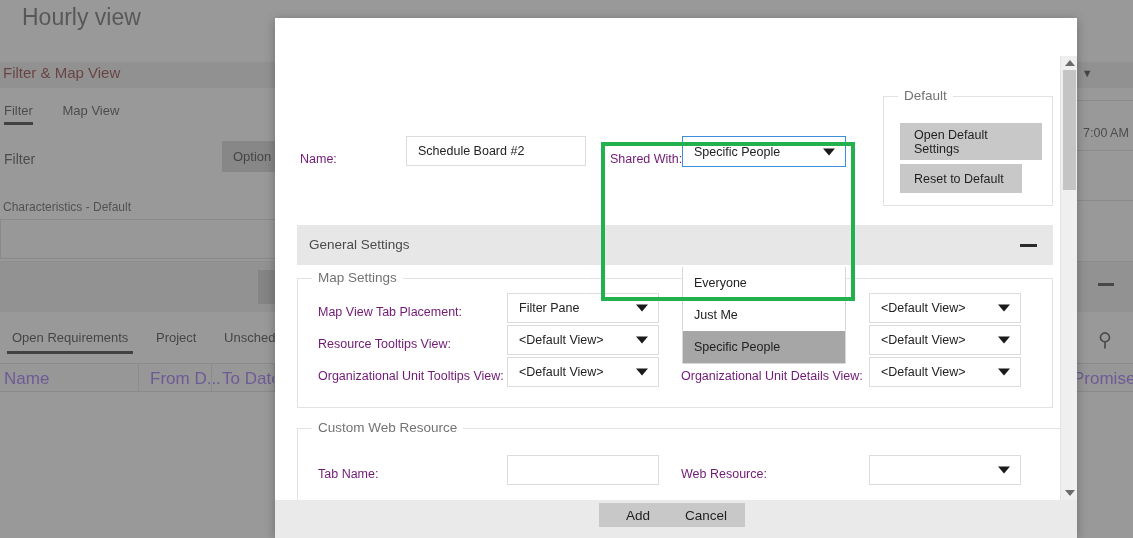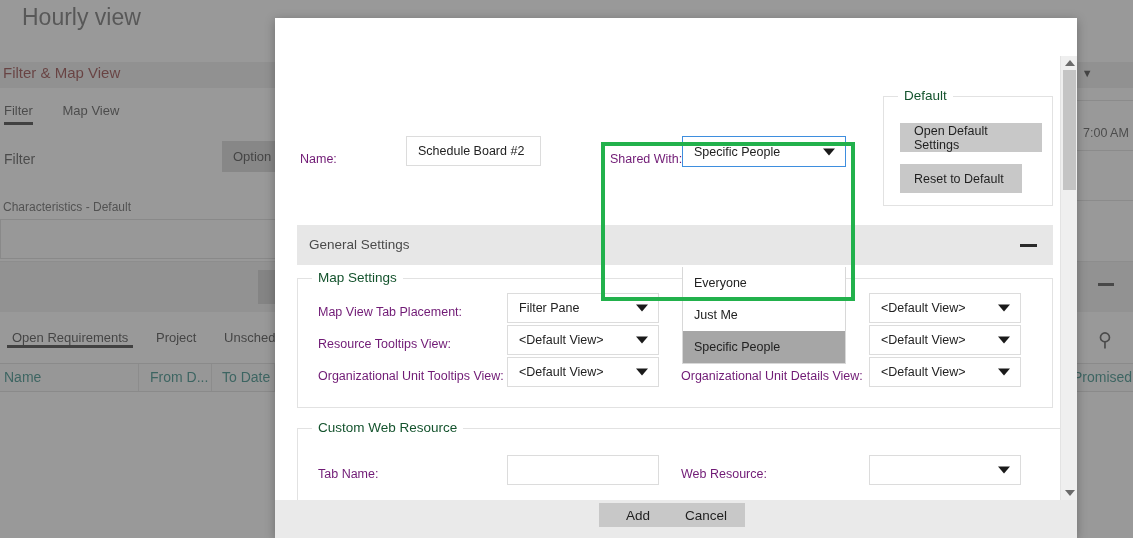--- a/index.html
+++ b/index.html
@@ -71,34 +71,34 @@
     width: 40px; height: 34px; background: #c8c8c8;
   }
   .bg-minus2 {
     position: absolute; left: 1098px; top: 283px;
     width: 16px; height: 3px; background: #2b2b2b;
   }
   .bg-tabs2 {
     position: absolute; left: 12px; top: 330px;
     font-size: 13px; color: #222;
   }
-  .bg-tab2 { display: inline-block; margin-right: 24px; position: relative; }
+  .bg-tab2 { display: inline-block; margin-right: 24px; position: relative; padding-bottom: 6px; }
   .bg-tab2.active::after {
     content: ""; position: absolute; left: -5px; right: -5px; bottom: -3px;
     height: 3px; background: #1a1a1a;
   }
   .bg-thead {
     position: absolute; left: 0; top: 363px;
     width: 1133px; height: 29px;
     border-top: 1px solid #d8d8d8; border-bottom: 1px solid #d8d8d8;
     background: #fafafa;
   }
   .bg-th {
     position: absolute; top: 369px;
-    font-size: 14px; color: #0f766e;
+    font-size: 17px; color: #8b5cf6;
   }
   .bg-thdiv {
     position: absolute; top: 364px; width: 1px; height: 27px; background: #dcdcdc;
   }
   .bg-search {
     position: absolute; left: 1098px; top: 328px;
     font-size: 19px; color: #333;
   }
   .bg-optdd {
     position: absolute; left: 1059px; top: 66px;
@@ -178,21 +178,21 @@
     border-top: 7px solid #1a1a1a;
   }
 
   
   .fieldset {
     position: absolute; border: 1px solid #e2e2e2;
   }
   .fieldset > .legend {
     position: absolute; top: -9px; left: 14px;
     background: #fff; padding: 0 6px;
-    font-size: 13.5px; color: #14532d;
+    font-size: 13.5px; color: #737373;
   }
   .gbtn {
     position: absolute; background: #c8c8c8; border: none;
     font-size: 12.5px; color: #1f1f1f; text-align: left; padding-left: 14px;
     cursor: pointer; font-family: "Liberation Sans", sans-serif;
   }
 
   
   .gs-header {
     position: absolute; left: 22px; top: 169px;
@@ -303,31 +303,31 @@
 </div>
 
 <div id="dim"></div>
 
 <div id="modal">
 
 
   <div class="modal-body">
 
     <div class="lbl" style="left:25px; top:96px;">Name:</div>
-    <div class="txtfield" style="left:131px; top:80px; width:135px; height:30px;">Schedule Board #2</div>
+    <div class="txtfield" style="left:131px; top:80px; width:180px; height:30px;">Schedule Board #2</div>
 
     <div class="lbl" style="left:335px; top:96px;">Shared With:</div>
     <div class="ddfield" style="left:407px; top:80px; width:164px; height:31px; border:1px solid #3e8ede;">
       <span>Specific People</span>
       <span class="caret"></span>
     </div>
 
     <div class="fieldset" style="left:608px; top:40px; width:170px; height:110px;">
       <span class="legend">Default</span>
-      <button class="gbtn" style="left:16px; top:26px; width:142px; height:29px;">Open Default Settings</button>
+      <button class="gbtn" style="left:16px; top:26px; width:142px; height:37px;">Open Default Settings</button>
       <button class="gbtn" style="left:16px; top:67px; width:122px; height:29px;">Reset to Default</button>
     </div>
 
     <div class="gs-header">
       <div class="gs-title">General Settings</div>
       <div class="gs-minus"></div>
     </div>
 
     <div class="fieldset" style="left:22px; top:222px; width:756px; height:130px;">
       <span class="legend">Map Settings</span>

